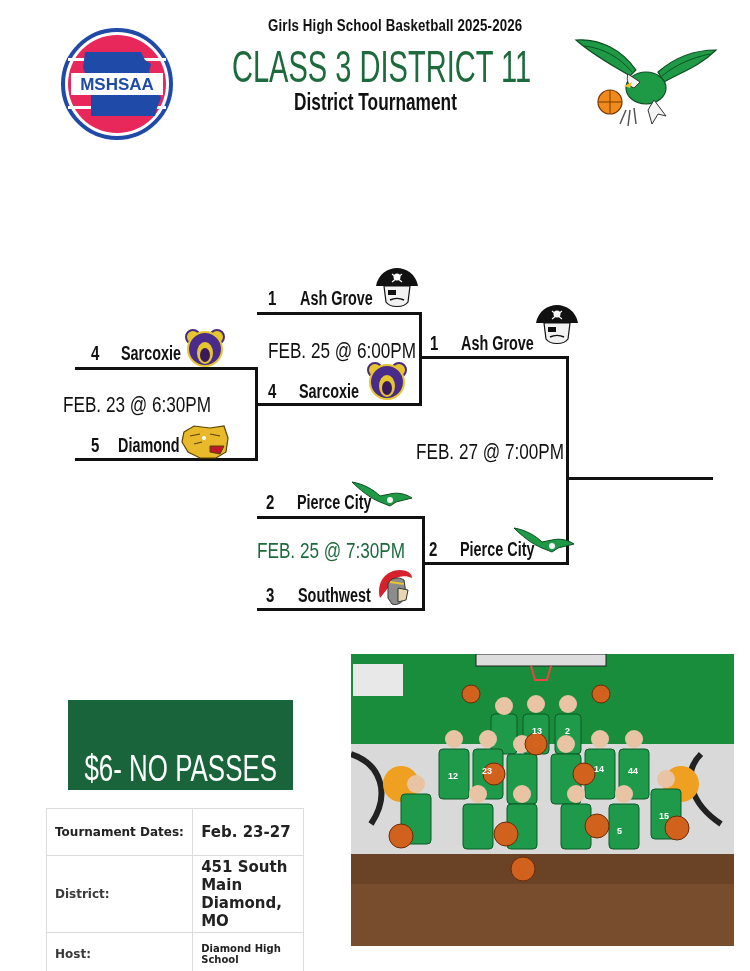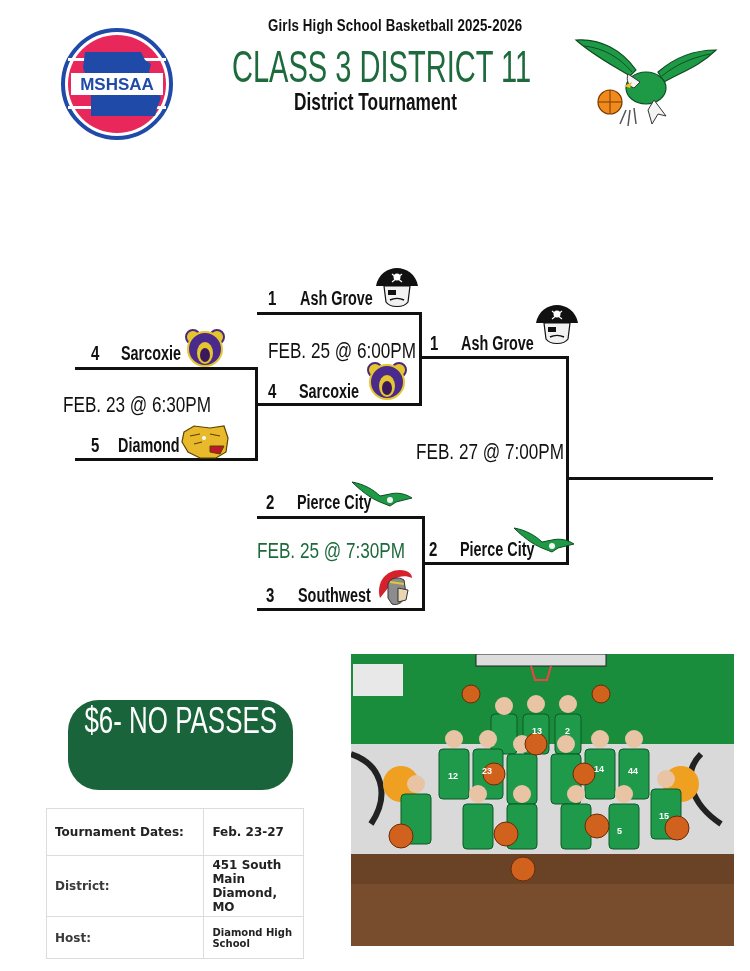--- a/index.html
+++ b/index.html
@@ -27,29 +27,29 @@
   .h { height:3px; }
   .v { width:3px; }
 
   .seed { position:absolute; font-size:20px; font-weight:bold; transform:scaleX(0.75); transform-origin:left top; white-space:nowrap; }
   .team { position:absolute; font-size:20px; font-weight:bold; transform:scaleX(0.72); transform-origin:left top; white-space:nowrap; }
   .date { position:absolute; font-size:22px; white-space:nowrap; transform:scaleX(0.78); transform-origin:left top; }
   .date.green { color:#1d6a3c; }
   .mascot { position:absolute; }
 
   
-  .price { left:68px; top:700px; width:225px; height:90px; background:#19643a; display:flex; align-items:flex-start; justify-content:center;border-radius:31px; }
+  .price { left:68px; top:700px; width:225px; height:90px; background:#19643a; display:flex; align-items:flex-end; justify-content:center; }
   .price span { color:#fff; font-size:36px; white-space:nowrap; transform:scaleX(0.72); display:inline-block; }
 
   
   .info { left:46px; top:808px; width:258px; border-collapse:collapse; }
   .info td { border:1px solid #dcdcdc; padding:2px 8px; vertical-align:middle; font-family:"DejaVu Sans", sans-serif; }
   .info td.k { width:112px; font-size:12px; font-weight:bold; color:#222; }
   .info td.k.muted { color:#3a3a3a; font-weight:bold; }
-  .info td.v { font-size:12px; font-weight:bold; color:#222; }
+  .info td.v { font-size:15px; font-weight:bold; color:#222; }
   .info td.v.small { font-size:10px; }
 
   
   .photo { left:351px; top:654px; width:383px; height:292px; overflow:hidden; background:#1b8a3a; }
 </style>
 </head>
 <body>
 
 <svg class="abs logo" viewBox="0 0 112 112">
   <circle cx="56" cy="56" r="54" fill="#ffffff" stroke="#1f4aa8" stroke-width="4"></circle>

